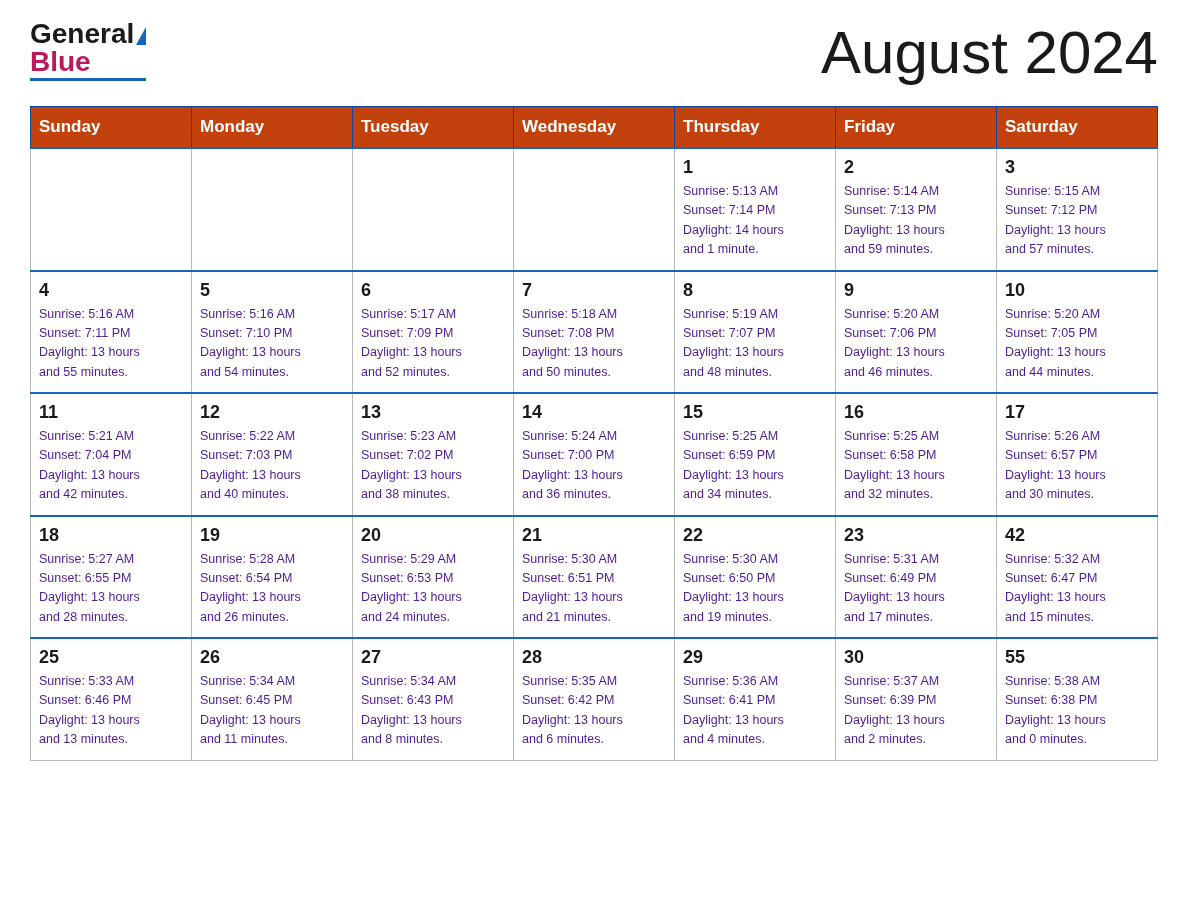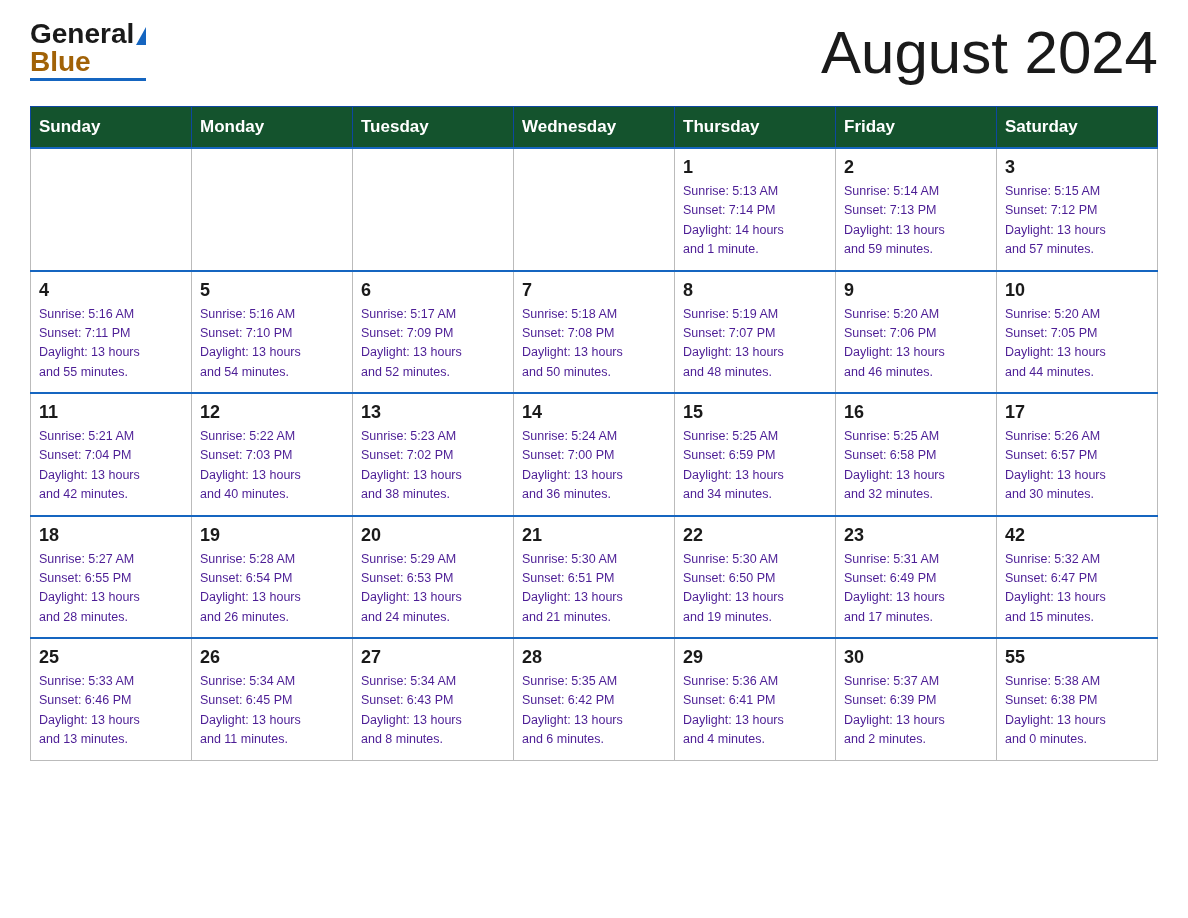--- a/index.html
+++ b/index.html
@@ -22,21 +22,21 @@
       flex-direction: column;
       align-items: flex-start;
     }
     .logo-text {
       font-size: 28px;
       font-weight: bold;
       color: #1a1a1a;
       line-height: 1;
     }
     .logo-general { color: #1a1a1a; }
-    .logo-blue { color: #a16207; }
+    .logo-blue { color: #be185d; }
     .logo-triangle {
       display: inline-block;
       width: 0;
       height: 0;
       border-left: 10px solid transparent;
       border-right: 0px solid transparent;
       border-bottom: 18px solid #1565C0;
       margin-left: 2px;
       vertical-align: middle;
     }
@@ -59,21 +59,21 @@
       font-size: 22px;
       color: #555;
       font-weight: normal;
     }
     .calendar {
       width: 100%;
       border-collapse: collapse;
       border: 1px solid #aaa;
     }
     .calendar th {
-      background-color: #14532d;
+      background-color: #c2410c;
       color: #fff;
       font-size: 17px;
       font-weight: bold;
       padding: 10px 8px;
       text-align: left;
       border: 1px solid #0d47a1;
     }
     .calendar td {
       vertical-align: top;
       border: 1px solid #bbb;

